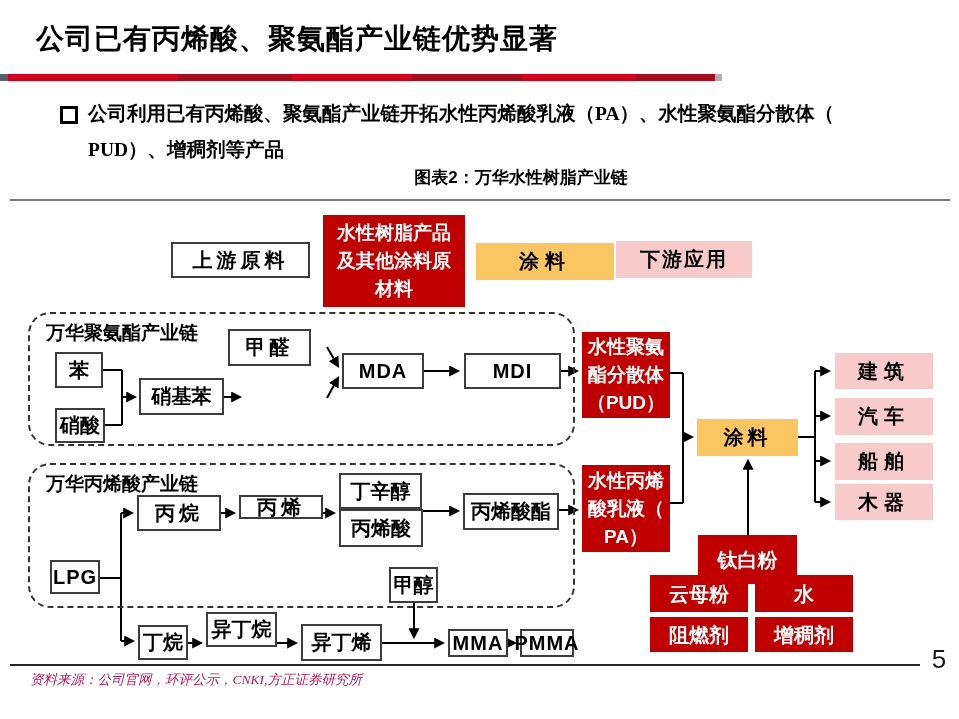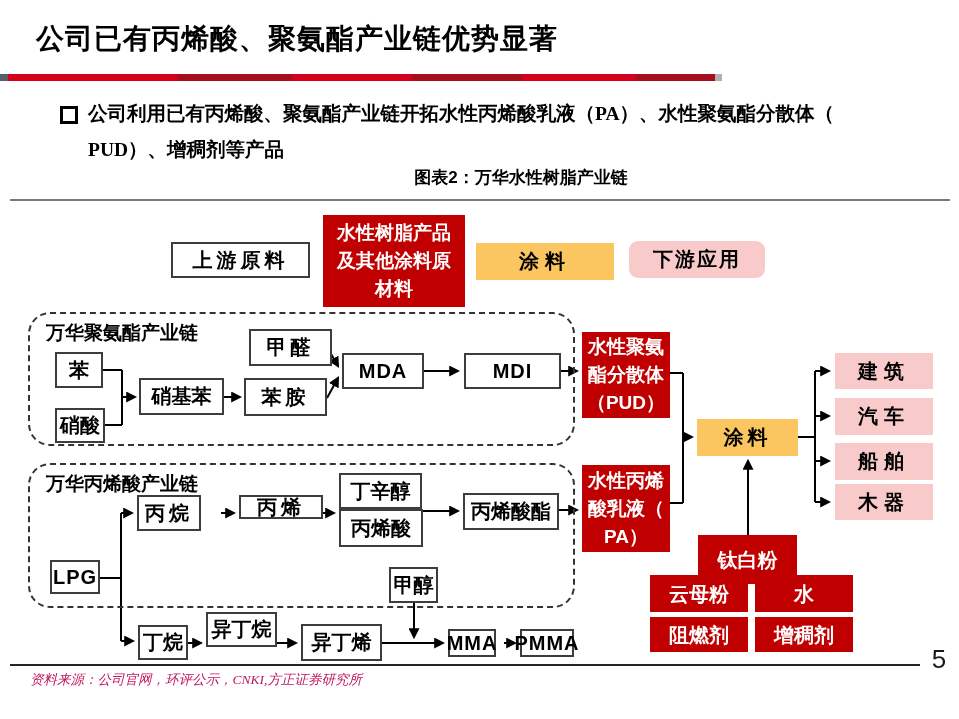--- a/index.html
+++ b/index.html
@@ -85,49 +85,48 @@
 
       <line x1="748" y1="535" x2="748" y2="461" marker-end="url(#ah)"></line>
     </g>
   </svg>
 
   <div class="abs node wbox" style="left:171px;top:242px;width:139px;height:36px;letter-spacing:4px;">上游原料</div>
   <div class="abs node redbox multiline" style="left:323px;top:215px;width:142px;height:92px;">水性树脂产品
 及其他涂料原
 材料</div>
   <div class="abs node orangebox" style="left:476px;top:243px;width:138px;height:37px;letter-spacing:6px;">涂料</div>
-  <div class="abs node pinkbox" style="left:629px;top:241px;width:136px;height:37px;letter-spacing:2px;border-radius:9px;">下游应用</div>
+  <div class="abs node pinkbox" style="left:616px;top:241px;width:136px;height:37px;letter-spacing:2px;">下游应用</div>
 
   <div class="abs dashed-group" style="left:28px;top:312px;width:547px;height:134px;"></div>
   <div class="abs chain-label" style="left:46px;top:320px;">万华聚氨酯产业链</div>
   <div class="abs dashed-group" style="left:28px;top:463px;width:547px;height:145px;"></div>
   <div class="abs chain-label" style="left:46px;top:471px;">万华丙烯酸产业链</div>
 
   <div class="abs node wbox" style="left:55px;top:352px;width:48px;height:36px;">苯</div>
   <div class="abs node wbox" style="left:55px;top:408px;width:50px;height:35px;">硝酸</div>
   <div class="abs node wbox" style="left:139px;top:378px;width:85px;height:37px;">硝基苯</div>
-  <div class="abs node wbox" style="left:249px;top:329px;width:83px;height:37px;letter-spacing:4px;">甲醛</div>
-  <div class="abs node wbox" style="left:244px;top:378px;width:83px;height:38px;letter-spacing:4px;">苯胺</div>
+  <div class="abs node wbox" style="left:228px;top:329px;width:83px;height:37px;letter-spacing:4px;">甲醛</div>
   <div class="abs node wbox latin" style="left:342px;top:353px;width:82px;height:36px;">MDA</div>
   <div class="abs node wbox latin" style="left:464px;top:353px;width:97px;height:36px;">MDI</div>
   <div class="abs node redbox multiline" style="left:582px;top:332px;width:88px;height:86px;">水性聚氨
 酯分散体
 （PUD）</div>
 
   <div class="abs node wbox latin" style="left:50px;top:560px;width:50px;height:34px;">LPG</div>
-  <div class="abs node wbox" style="left:137px;top:495px;width:64px;height:36px;letter-spacing:4px;">丙烷</div>
+  <div class="abs node wbox" style="left:137px;top:495px;width:84px;height:36px;letter-spacing:4px;">丙烷</div>
   <div class="abs node wbox" style="left:239px;top:495px;width:84px;height:24px;letter-spacing:4px;">丙烯</div>
   <div class="abs node wbox" style="left:339px;top:473px;width:83px;height:36px;">丁辛醇</div>
   <div class="abs node wbox" style="left:339px;top:509px;width:84px;height:38px;">丙烯酸</div>
   <div class="abs node wbox" style="left:463px;top:493px;width:96px;height:37px;">丙烯酸酯</div>
   <div class="abs node wbox" style="left:389px;top:567px;width:49px;height:36px;">甲醇</div>
   <div class="abs node wbox" style="left:138px;top:625px;width:50px;height:35px;">丁烷</div>
   <div class="abs node wbox" style="left:206px;top:612px;width:71px;height:35px;">异丁烷</div>
   <div class="abs node wbox" style="left:301px;top:624px;width:81px;height:37px;">异丁烯</div>
-  <div class="abs node wbox latin" style="left:448px;top:629px;width:48px;height:28px;">MMA</div>
+  <div class="abs node wbox latin" style="left:448px;top:629px;width:60px;height:28px;">MMA</div>
   <div class="abs node wbox latin" style="left:520px;top:629px;width:54px;height:28px;">PMMA</div>
   <div class="abs node redbox multiline" style="left:582px;top:465px;width:88px;height:87px;">水性丙烯
 酸乳液（
 PA）</div>
 
   <div class="abs node orangebox" style="left:697px;top:419px;width:101px;height:37px;letter-spacing:4px;">涂料</div>
   <div class="abs node pinkbox" style="left:835px;top:353px;width:98px;height:36px;">建筑</div>
   <div class="abs node pinkbox" style="left:835px;top:398px;width:98px;height:37px;">汽车</div>
   <div class="abs node pinkbox" style="left:835px;top:443px;width:98px;height:37px;">船舶</div>
   <div class="abs node pinkbox" style="left:835px;top:484px;width:98px;height:36px;">木器</div>

